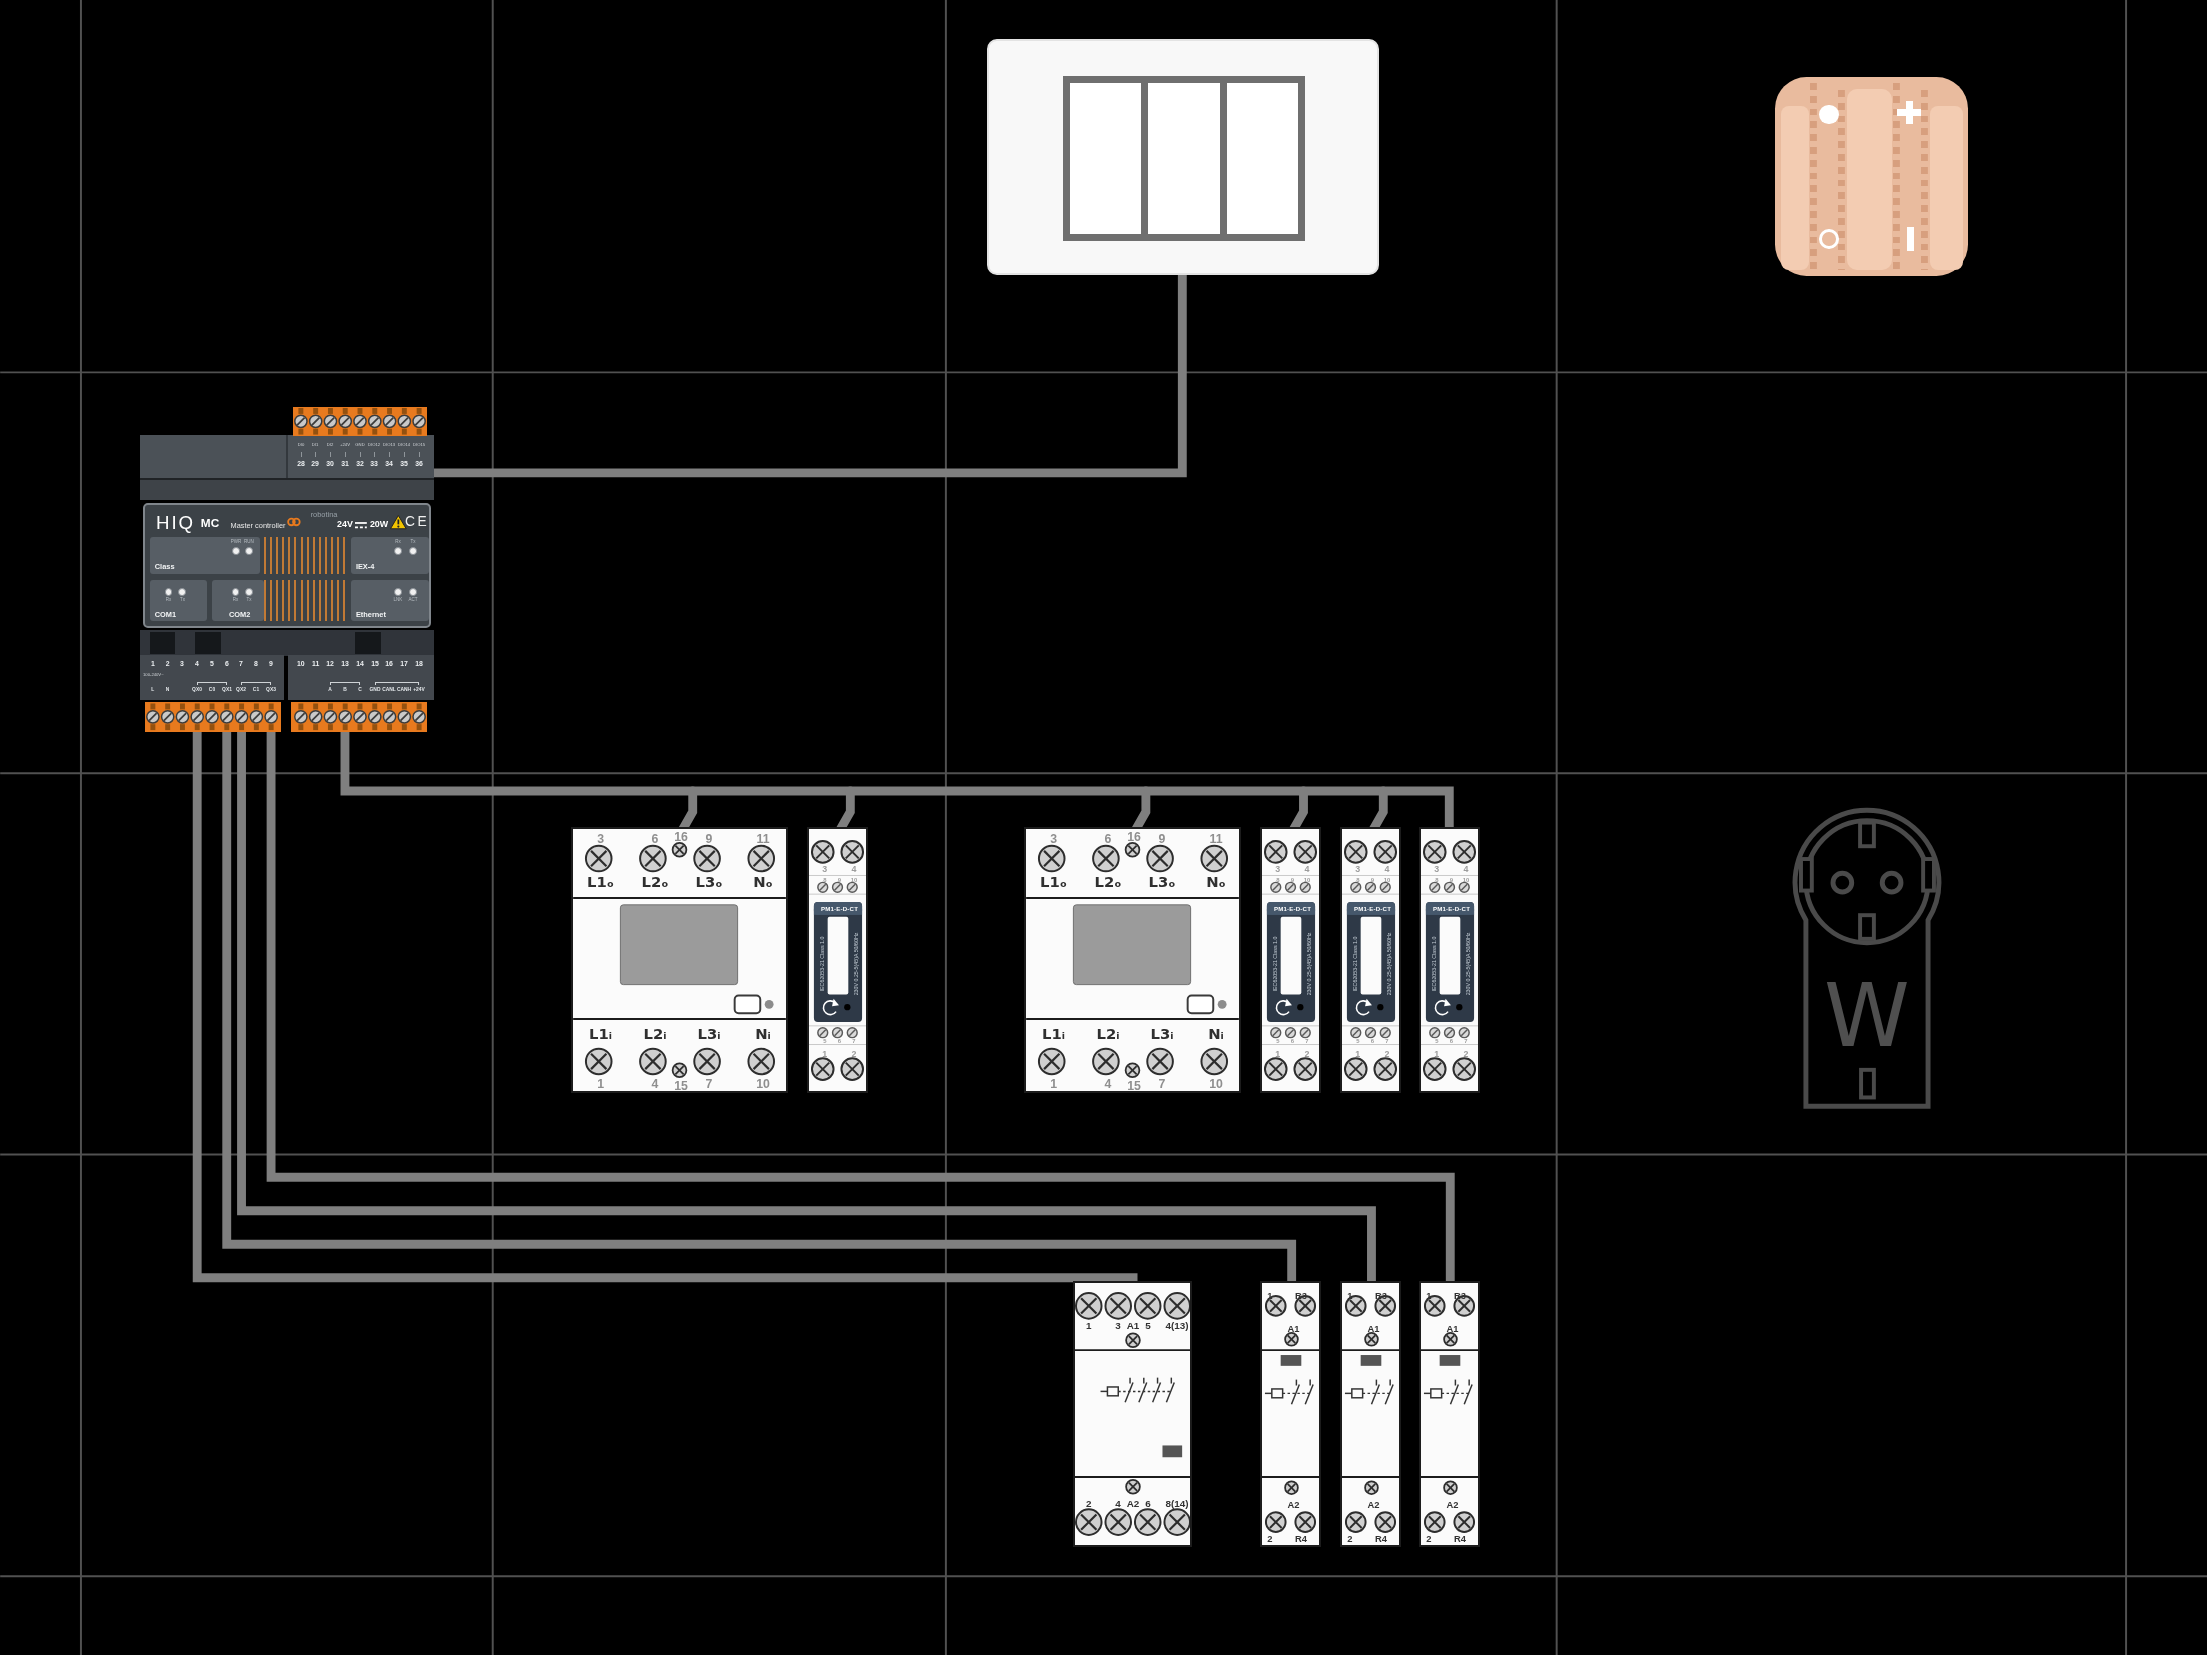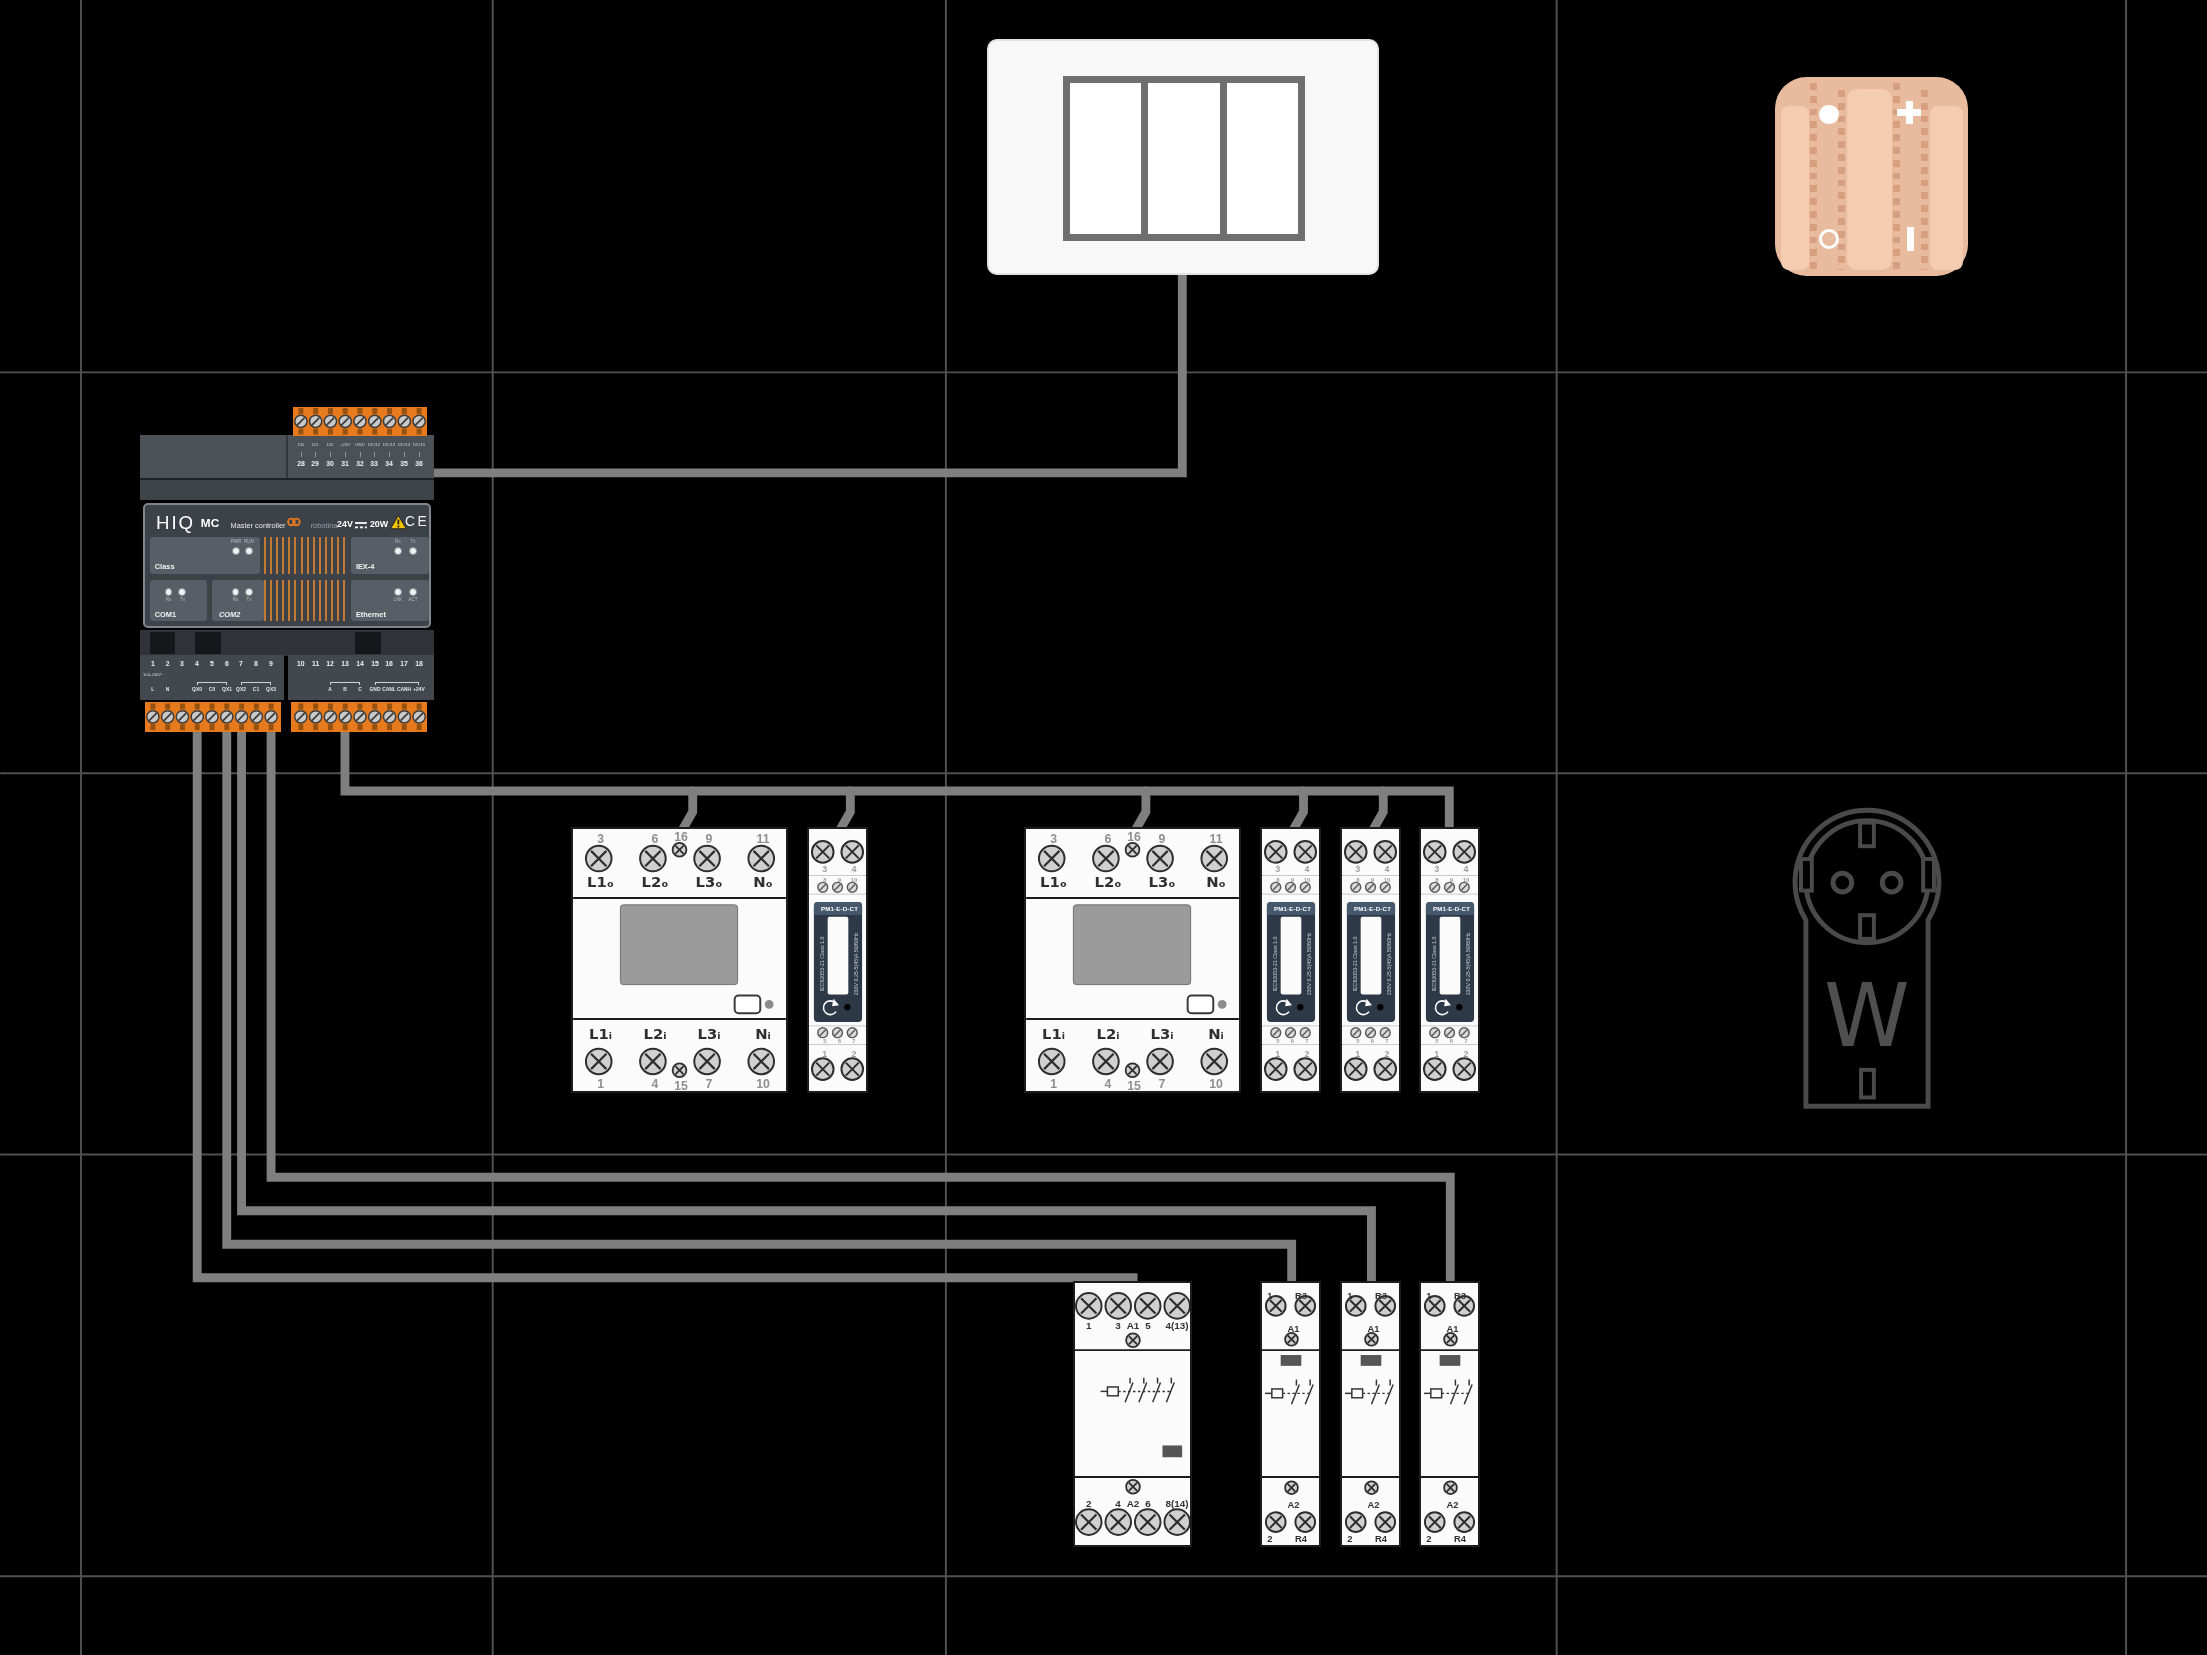--- a/index.html
+++ b/index.html
@@ -214,21 +214,21 @@
     </div>
 
     <div class="cface">
       <span class="t" style="left:30.5px;top:8.9px;font-size:18.7px;color:#fff;letter-spacing:2px;font-weight:400;">HIQ</span>
       <span class="t" style="left:65px;top:12.8px;font-size:11.8px;color:#fff;font-weight:bold;">MC</span>
       <span class="t" style="left:113px;top:16.7px;font-size:7.4px;color:#e8e8e8;">Master controller</span>
       <svg class="abs" style="left:141px;top:10.8px;" width="15.8" height="11.8" viewBox="0 0 16 12">
         <circle cx="5.5" cy="6" r="3.4" fill="none" stroke="#e87a1e" stroke-width="1.8"></circle>
         <circle cx="10.5" cy="6" r="3.4" fill="none" stroke="#e87a1e" stroke-width="1.8"></circle>
       </svg>
-      <span class="t" style="left:171px;top:17px;font-size:7.4px;color:#98a1a8;padding-left:16px;">robotina</span>
+      <span class="t" style="left:171px;top:6px;font-size:7.4px;color:#98a1a8;padding-left:16px;">robotina</span>
       <span class="t" style="left:200px;top:14.8px;font-size:8.9px;color:#fff;font-weight:bold;">24V</span>
       <svg class="abs" style="left:209px;top:15.8px;" width="13.8" height="8.9" viewBox="0 0 14 9">
         <line x1="1" y1="2" x2="13" y2="2" stroke="#fff" stroke-width="1.8"></line>
         <line x1="1" y1="6.5" x2="13" y2="6.5" stroke="#fff" stroke-width="1.8" stroke-dasharray="3 2"></line>
       </svg>
       <span class="t" style="left:234px;top:14.8px;font-size:8.9px;color:#fff;font-weight:bold;">20W</span>
       <svg class="abs" style="left:245px;top:9.9px;" width="16.7" height="14.8" viewBox="0 0 17 15">
         <polygon points="8.5,0.5 16.5,14 0.5,14" fill="#f2c400" stroke="#222" stroke-width="1"></polygon>
         <line x1="8.5" y1="4.5" x2="8.5" y2="9.5" stroke="#222" stroke-width="1.8"></line>
         <circle cx="8.5" cy="11.8" r="1.1" fill="#222"></circle>
@@ -255,21 +255,21 @@
         <span class="led" style="left:32.5px;top:11.8px;"></span>
         <span class="t cledl" style="left:18.7px;top:17.7px;">Rx</span>
         <span class="t cledl" style="left:32.5px;top:17.7px;">Tx</span>
         <span class="cpl" style="position:absolute;left:4.9px;top:29.6px;">COM1</span>
       </div>
       <div class="cpanel" style="left:67px;top:75px;width:52px;height:41px;">
         <span class="led" style="left:23.6px;top:11.8px;"></span>
         <span class="led" style="left:37px;top:11.8px;"></span>
         <span class="t cledl" style="left:23.6px;top:17.7px;">Rx</span>
         <span class="t cledl" style="left:37px;top:17.7px;">Tx</span>
-        <span class="cpl" style="position:absolute;left:7px;top:29.6px;font-style:italic;">COM2</span>
+        <span class="cpl" style="position:absolute;left:17px;top:29.6px;">COM2</span>
       </div>
       <div class="vents" style="left:119px;top:75px;width:83px;height:41px;"></div>
       <div class="cpanel" style="left:206px;top:75px;width:78px;height:41px;">
         <span class="led" style="left:47px;top:11.8px;"></span>
         <span class="led" style="left:62px;top:11.8px;"></span>
         <span class="t cledl" style="left:47px;top:17.7px;">LNK</span>
         <span class="t cledl" style="left:62px;top:17.7px;">ACT</span>
         <span class="cpl" style="position:absolute;left:4.9px;top:29.6px;">Ethernet</span>
       </div>
     </div>

